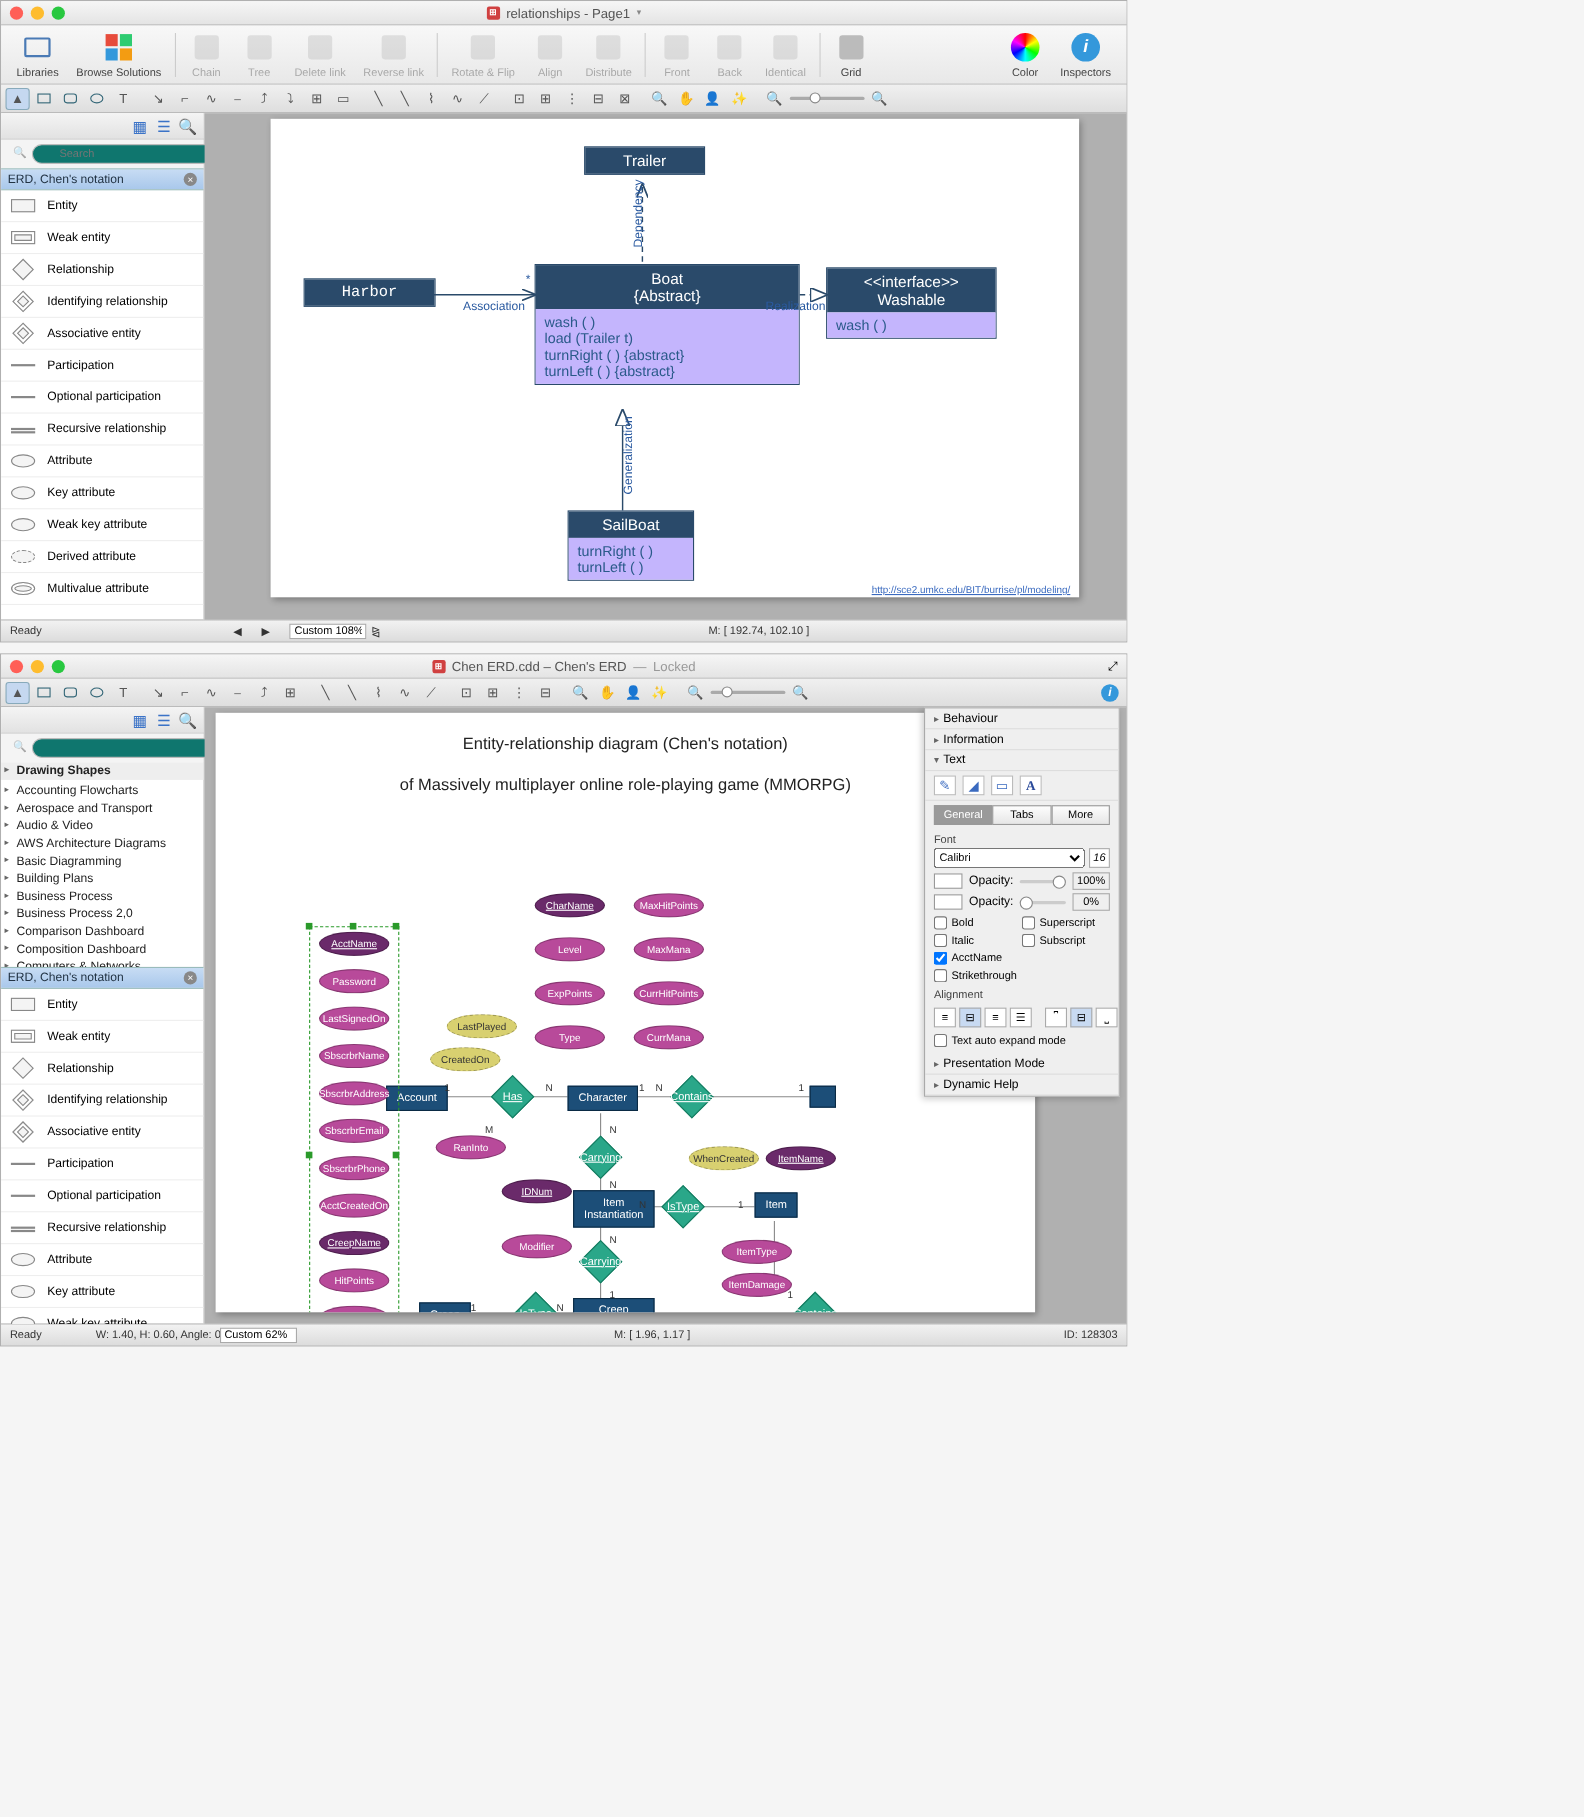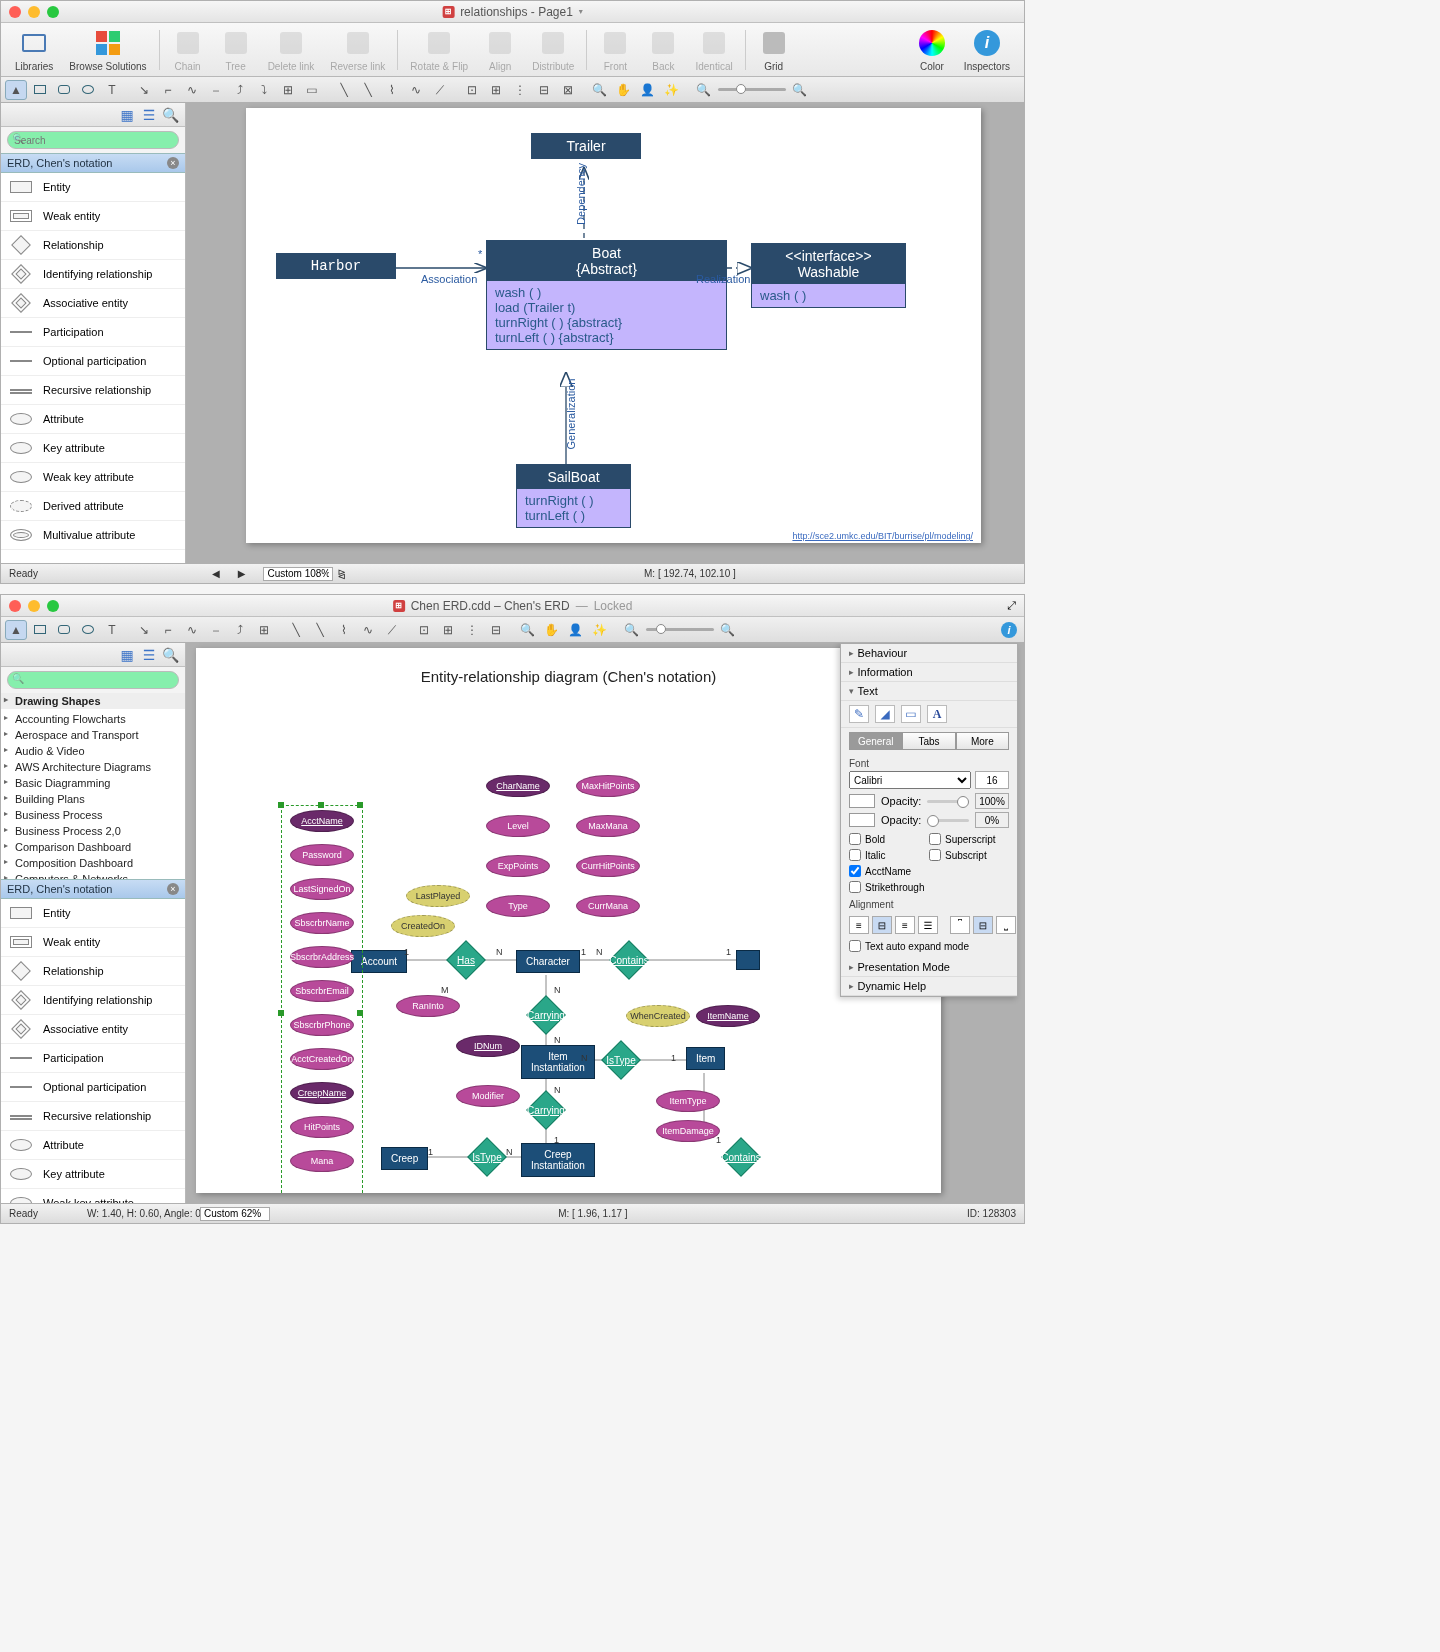--- a/index.html
+++ b/index.html
@@ -31,21 +31,21 @@
 .ti-sep { width: 6px; }
 .ti-shape-rect { width: 12px; height: 9px; border: 1.5px solid #367; }
 .ti-shape-rrect { width: 12px; height: 9px; border: 1.5px solid #367; border-radius: 3px; }
 .ti-shape-ellipse { width: 12px; height: 9px; border: 1.5px solid #367; border-radius: 50%; }
 
 .body { display: flex; height: 460px; }
 .sidebar { width: 185px; background: #fff; border-right: 1px solid #b8b8b8; display: flex; flex-direction: column; }
 .side-head { height: 24px; background: linear-gradient(#f4f4f4,#e2e2e2); border-bottom: 1px solid #c0c0c0; display: flex; align-items: center; justify-content: flex-end; padding: 0 6px; gap: 6px; }
 .side-head .hi { width: 16px; height: 16px; color: #3b73c7; display: flex; align-items: center; justify-content: center; font-size: 14px; }
 .search-row { padding: 4px 6px; background: #f4f4f4; }
-.search-row input { width: 100%; height: 18px; border-radius: 10px; border: 1px solid #bbb; padding: 0 6px; font-size: 10px; background: #86efac; }
+.search-row input { width: 100%; height: 18px; border-radius: 10px; border: 1px solid #bbb; padding: 0 24px; font-size: 10px; background: #0f766e; margin-left: 22px; }
 .search-wrap { position: relative; }
 .search-wrap::before { content: "🔍"; position: absolute; left: 5px; top: 2px; font-size: 10px; opacity: .5; }
 .lib-header { height: 20px; background: linear-gradient(#c7dcf4,#a9c8eb); border-top: 1px solid #9bb; border-bottom: 1px solid #9bb; padding: 0 6px; display: flex; align-items: center; justify-content: space-between; font-size: 11px; color: #234; }
 .lib-header .close { width: 12px; height: 12px; border-radius: 50%; background: #888; color: #fff; font-size: 9px; display: flex; align-items: center; justify-content: center; }
 .lib-items { flex: 1; overflow-y: auto; }
 .lib-item { height: 29px; display: flex; align-items: center; padding: 0 6px; gap: 8px; border-bottom: 1px solid #eee; cursor: grab; }
 .lib-icon { width: 28px; height: 20px; display: flex; align-items: center; justify-content: center; }
 .li-rect { width: 22px; height: 12px; border: 1.5px solid #888; background: #f4f4f4; }
 .li-rect2 { width: 22px; height: 12px; border: 1.5px solid #888; background: #f4f4f4; box-shadow: inset 0 0 0 2px #fff, inset 0 0 0 3px #888; }
 .li-diamond { width: 14px; height: 14px; border: 1.5px solid #888; background: #f4f4f4; transform: rotate(45deg); }
@@ -95,21 +95,21 @@
 .insp-row.open::before { content: "▾"; }
 .insp-iconrow { padding: 4px 8px; display: flex; gap: 6px; border-bottom: 1px solid #ddd; }
 .insp-iconrow span { width: 20px; height: 18px; border: 1px solid #bbb; background: #fff; display: flex; align-items: center; justify-content: center; font-size: 12px; color: #3a6abf; }
 .seg { display: flex; margin: 4px auto; width: 160px; }
 .seg button { flex: 1; height: 18px; font-size: 10px; border: 1px solid #999; background: linear-gradient(#fdfdfd,#e6e6e6); cursor: pointer; }
 .seg button.act { background: #9a9a9a; color: #fff; }
 .insp-section { padding: 4px 8px; }
 .insp-label { font-size: 10px; color: #444; margin-bottom: 2px; }
 .insp-font { display: flex; gap: 4px; margin-bottom: 4px; }
 .insp-font select { flex: 1; font-size: 10px; height: 18px; }
-.insp-font input { width: 34px; font-size: 10px; height: 18px; border: 1px solid #aaa; text-align: center; }
+.insp-font input { width: 19px; font-size: 10px; height: 18px; border: 1px solid #aaa; text-align: center; font-style: italic; }
 .op-row { display: flex; align-items: center; gap: 6px; margin: 3px 0; }
 .op-row .swatch { width: 26px; height: 14px; border: 1px solid #999; background: #fff; }
 .op-row .slider { flex: 1; height: 3px; background: #ccc; border-radius: 2px; position: relative; }
 .op-row .slider::after { content: ""; position: absolute; width: 10px; height: 10px; background: #fff; border: 1px solid #888; border-radius: 50%; top: -4px; }
 .op-row .slider.s100::after { right: 0; }
 .op-row .slider.s0::after { left: 0; }
 .op-row .val { width: 34px; font-size: 10px; border: 1px solid #aaa; text-align: center; height: 16px; line-height: 16px; }
 .chk { display: flex; align-items: center; gap: 4px; font-size: 10px; margin: 2px 0; }
 .chk input { width: 12px; height: 12px; }
 .chk-grid { display: grid; grid-template-columns: 1fr 1fr; }
@@ -617,20 +617,21 @@
               <div class="li-ellipse"></div>
             </div>
             <span>Weak key attribute</span>
           </div>
         </div>
     </div>
 
     <div class="canvas2">
       <div class="page2">
         <div class="dtitle">Entity-relationship diagram (Chen's notation)</div>
+        <div class="dtitle">of Massively multiplayer online role-playing game (MMORPG)</div>
         <div class="erd" id="erd">
           <svg width="745" height="545">
             <line x1="200" y1="275" x2="255" y2="275"></line>
               <line x1="285" y1="275" x2="320" y2="275"></line>
             <line x1="378" y1="275" x2="418" y2="275"></line>
               <line x1="448" y1="275" x2="540" y2="275"></line>
             <line x1="350" y1="290" x2="350" y2="315"></line>
               <line x1="350" y1="340" x2="350" y2="360"></line>
             <line x1="350" y1="390" x2="350" y2="410"></line>
               <line x1="350" y1="435" x2="350" y2="462"></line>

